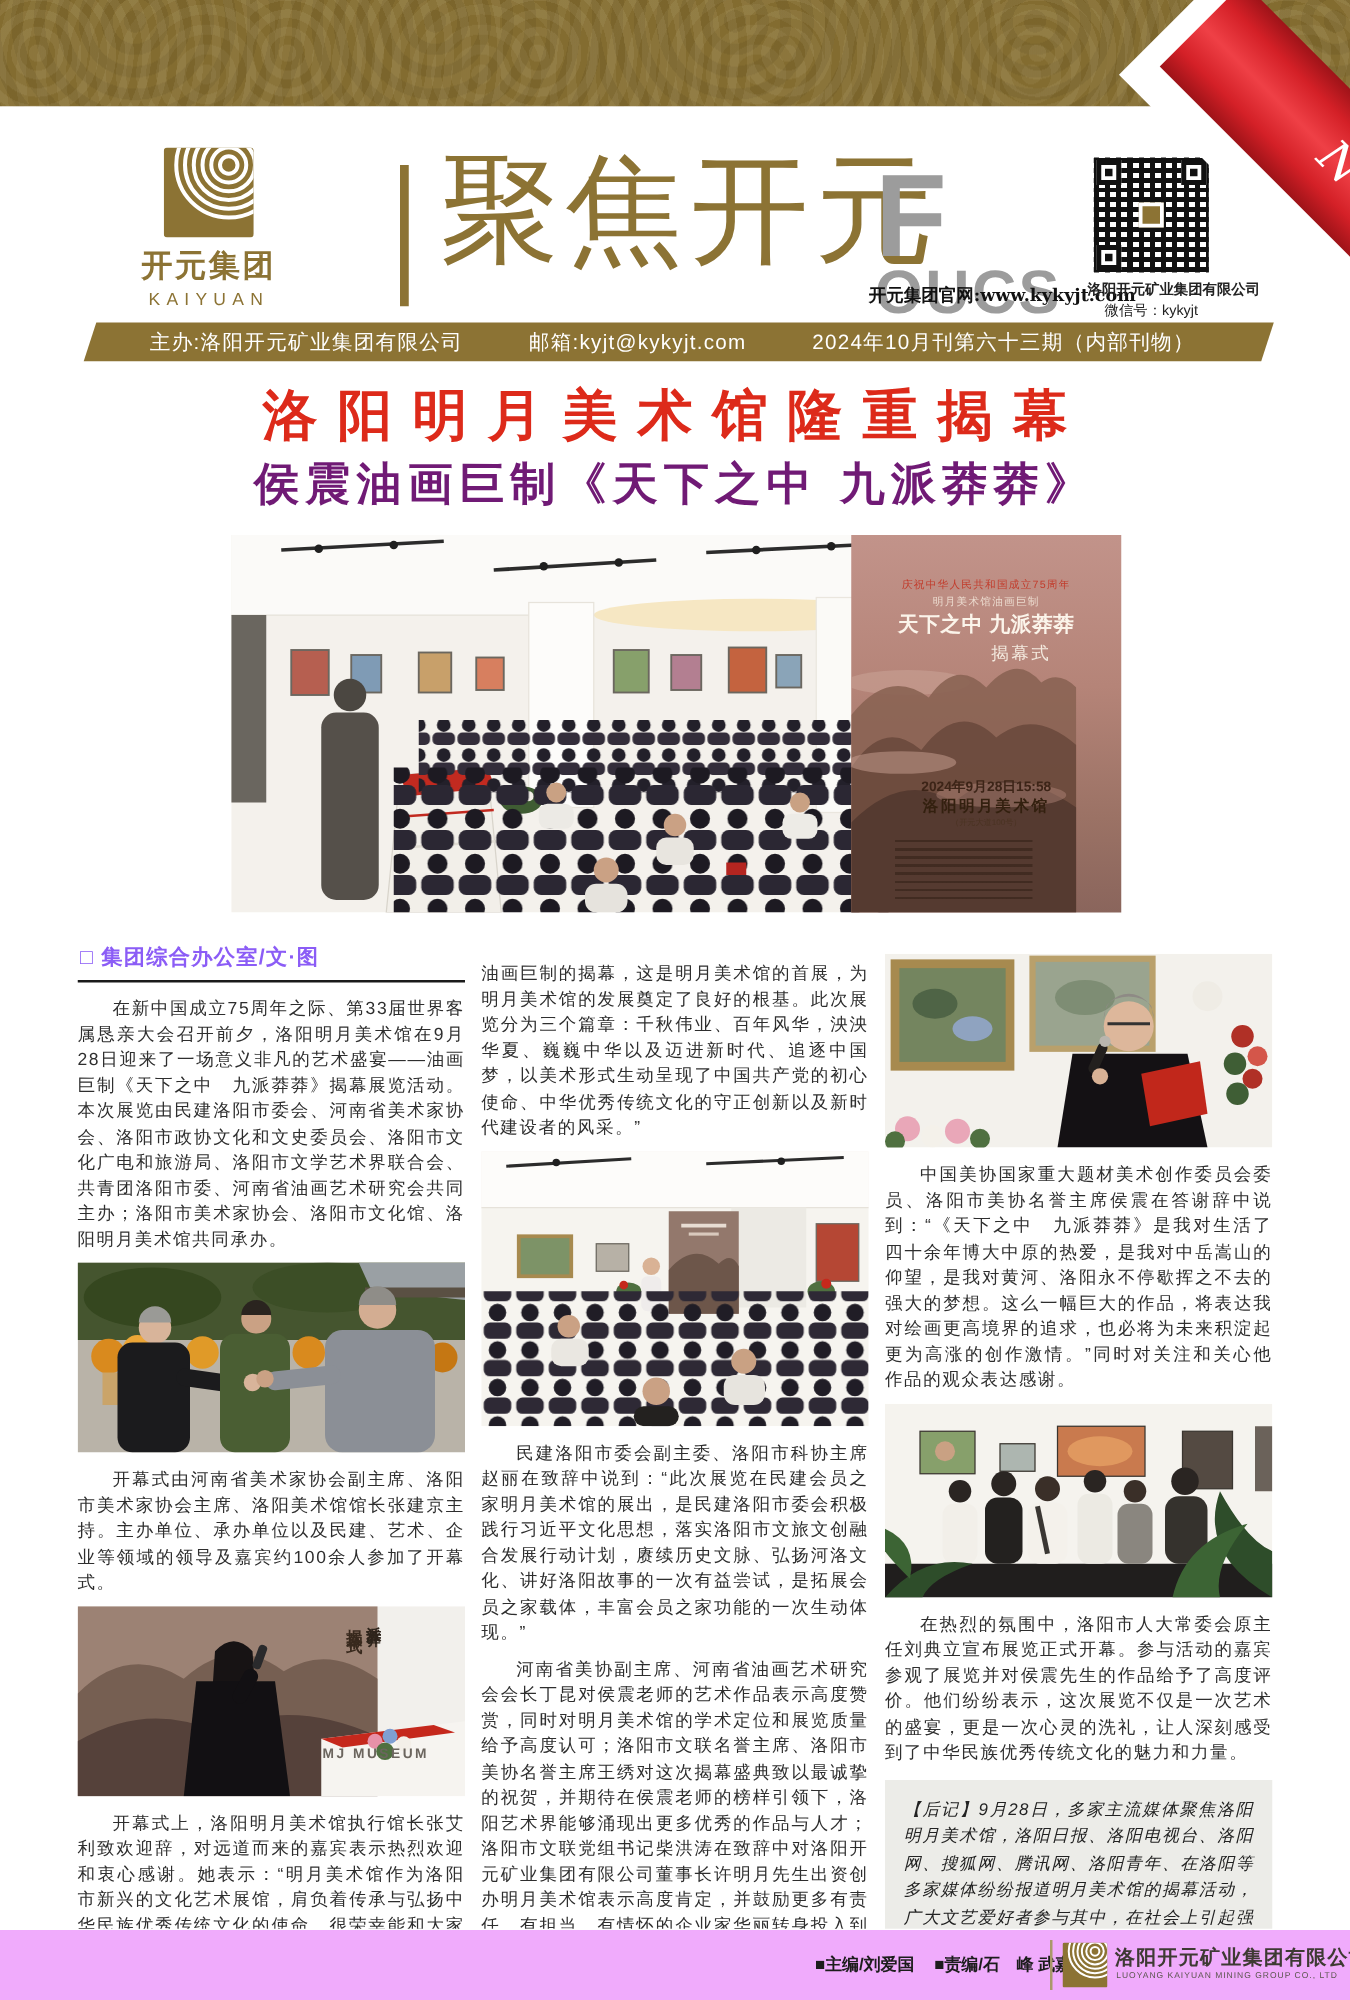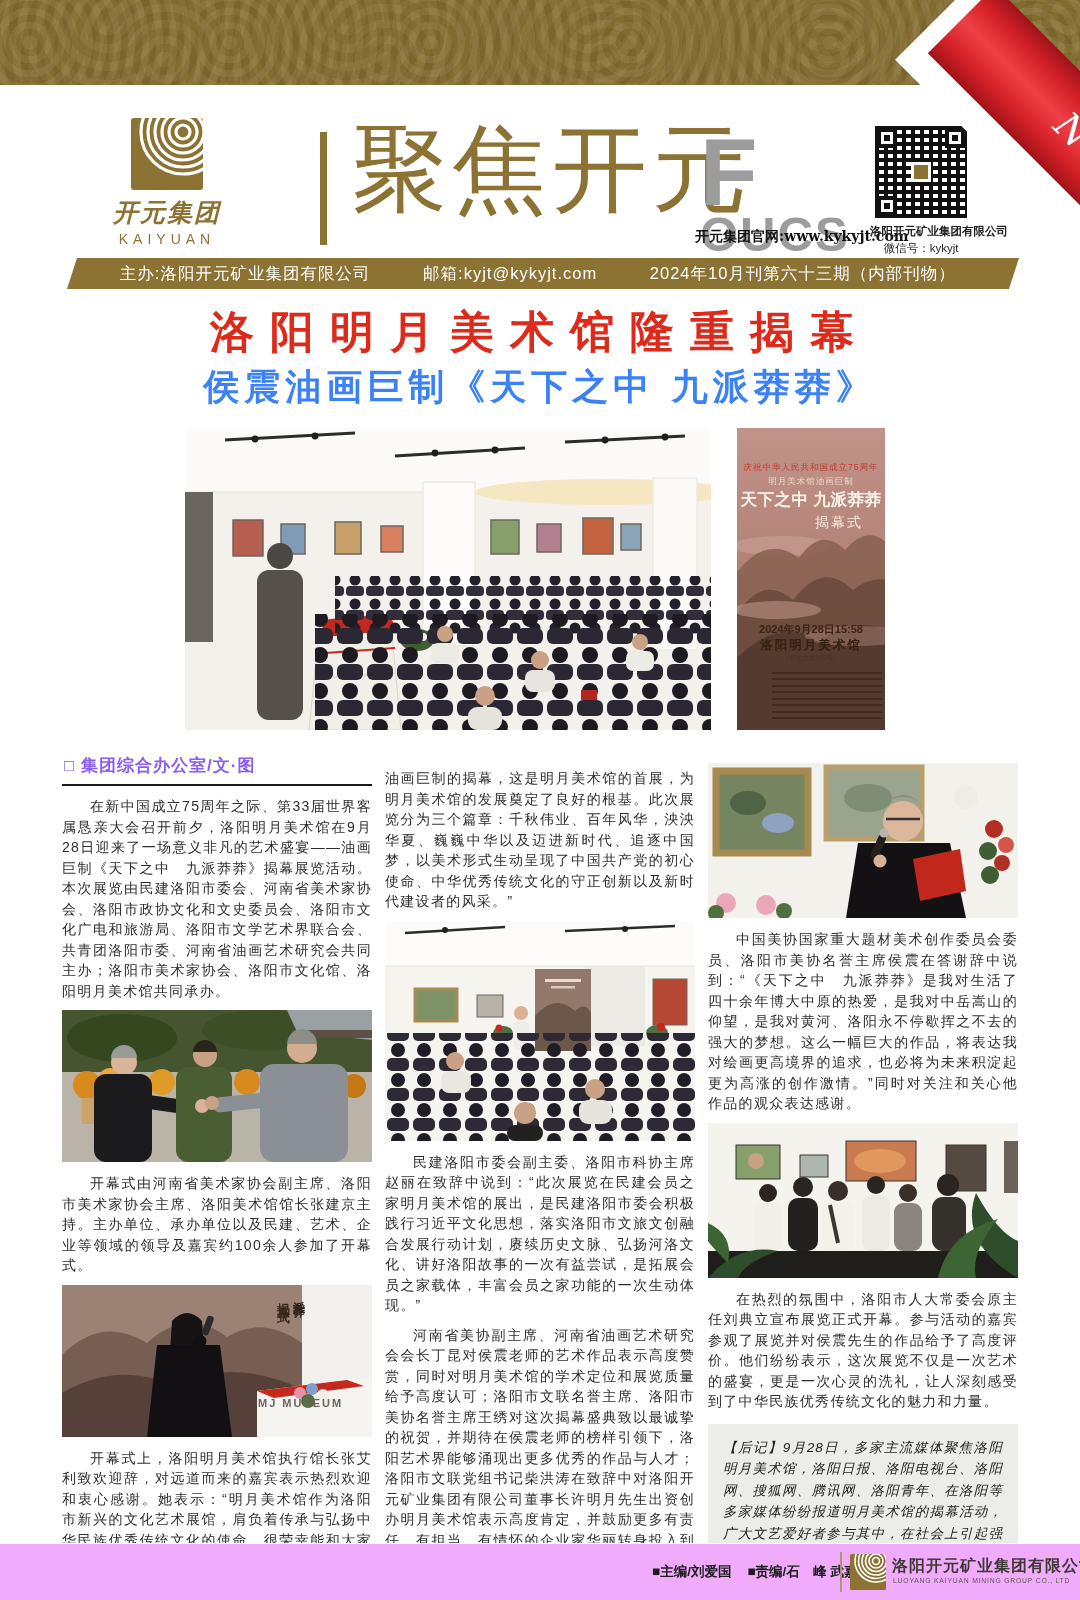--- a/index.html
+++ b/index.html
@@ -19,21 +19,21 @@
   .ribbon-white{position:absolute;left:200px;top:-25px;width:430px;height:120px;background:#fff;transform:rotate(45deg);transform-origin:0 0;}
   .ribbon-red{position:absolute;left:215px;top:-14px;width:430px;height:95px;transform:rotate(45deg);transform-origin:0 0;
       background:linear-gradient(180deg,#9e1318 0%,#d42027 22%,#ef4046 50%,#d42027 78%,#9e1318 100%);
       display:flex;align-items:center;justify-content:center;}
   .ribbon-red span{font-family:"DejaVu Serif","Liberation Serif",serif;font-style:italic;
       color:#fff;font-size:37px;letter-spacing:6px;}
 
   
   .brand{position:absolute;left:108px;top:118px;width:118px;text-align:center;}
   .brand svg{display:block;margin:0 auto;}
-  .brand-cn{margin-top:6px;font-size:25px;font-weight:bold;color:#8c7334;letter-spacing:2px;font-style:italic;}
+  .brand-cn{margin-top:6px;font-size:25px;font-weight:bold;color:#8c7334;letter-spacing:2px;}
   .brand-en{font-size:14px;color:#8c7334;letter-spacing:5px;margin-top:2px;}
   .hdr-divider{position:absolute;left:320px;top:132px;width:7px;height:113px;background:#8c7334;}
   .masthead-title{position:absolute;left:352px;top:120px;margin:0;font-size:95px;line-height:1.05;
       font-weight:400;color:#8c7334;letter-spacing:5px;white-space:nowrap;}
   .focus{position:absolute;left:700px;top:133px;width:190px;color:#9c9c9c;}
   .focus-f{float:left;font-size:94px;line-height:80px;font-weight:bold;margin-right:2px;}
   .focus-r1{font-size:49px;font-weight:bold;letter-spacing:2px;line-height:42px;}
   .focus-r2{font-size:31px;font-weight:bold;letter-spacing:2px;line-height:38px;}
   .website{position:absolute;left:695px;top:228px;font-family:"DejaVu Serif","Liberation Serif",serif;
       font-weight:bold;font-size:14px;color:#111;white-space:nowrap;}
@@ -50,27 +50,27 @@
 
   
   .infobar{position:absolute;left:72px;top:258px;width:942px;height:31px;background:#8c7334;
       transform:skewX(-18deg);display:flex;align-items:center;}
   .infobar-inner{transform:skewX(18deg);display:flex;width:100%;justify-content:space-between;
       padding:0 58px 0 48px;color:#fff;font-size:16.5px;letter-spacing:1px;white-space:nowrap;}
 
   
   .headline1{position:absolute;top:303px;left:0;width:100%;text-align:center;color:#dd2a1a;
       font-family:"DejaVu Serif","Liberation Serif",serif;font-weight:bold;font-size:44px;letter-spacing:16px;}
-  .headline2{position:absolute;top:363px;left:0;width:100%;text-align:center;color:#3b82f6;
+  .headline2{position:absolute;top:363px;left:0;width:100%;text-align:center;color:#701a75;
       font-family:"DejaVu Serif","Liberation Serif",serif;font-weight:bold;font-size:36px;letter-spacing:5px;}
 
   
   .main-photo{position:absolute;left:185px;top:428px;width:712px;height:302px;margin:0;}
   .gallery{position:absolute;left:0;top:0;width:526px;height:302px;}
-  .poster{position:absolute;right:12px;top:0;width:148px;height:302px;overflow:hidden;
+  .poster{position:absolute;right:0;top:0;width:216px;height:302px;overflow:hidden;
       background:linear-gradient(180deg,#c2938a 0%,#b58478 40%,#9b7265 75%,#8a655c 100%);}
   .poster svg{position:absolute;left:0;top:90px;}
   .p-slogan{position:absolute;top:34px;width:100%;text-align:center;font-size:8.5px;color:#c23b2b;letter-spacing:1px;}
   .p-sub{position:absolute;top:48px;width:100%;text-align:center;font-size:8.5px;color:#ecdbCF;color:#ecdbcf;letter-spacing:1px;}
   .p-title{position:absolute;top:61px;width:100%;text-align:center;font-size:16.5px;font-weight:bold;color:#fbf4ea;letter-spacing:.5px;}
   .p-event{position:absolute;top:86px;width:100%;text-align:center;padding-left:56px;box-sizing:border-box;
       font-size:14px;color:#f3e9de;letter-spacing:2px;}
   .p-date{position:absolute;top:194px;width:100%;text-align:center;font-size:11px;font-weight:bold;color:#3c2417;}
   .p-venue{position:absolute;top:209px;width:100%;text-align:center;font-size:12.5px;font-weight:bold;color:#33200f;letter-spacing:2px;}
   .p-addr{position:absolute;top:226px;width:100%;text-align:center;font-size:6.5px;color:#4a3322;}

